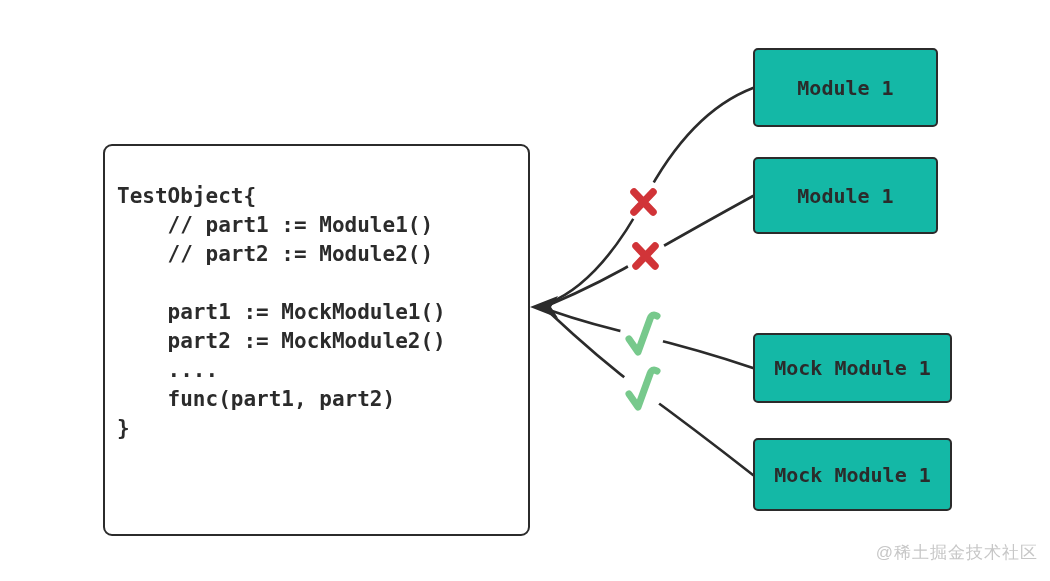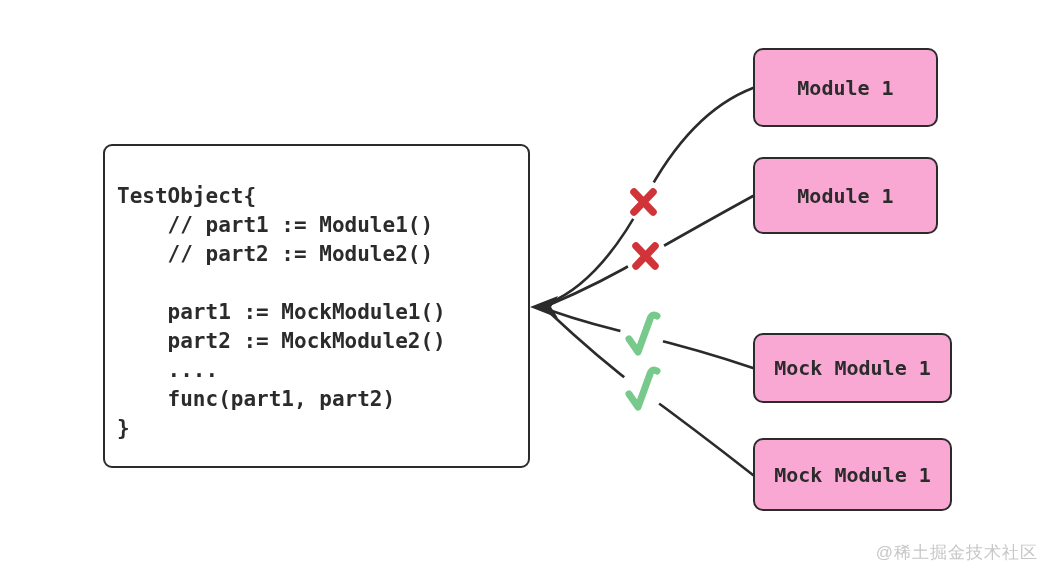--- a/index.html
+++ b/index.html
@@ -42,42 +42,42 @@
     fill: none;
     stroke-width: 7;
     stroke-linecap: round;
     stroke-linejoin: round;
   }
   .code-box {
     position: absolute;
     left: 103px;
     top: 144px;
     width: 427px;
-    height: 324px;
+    height: 392px;
     box-sizing: border-box;
     border: 2.5px solid #2b2b2b;
     border-radius: 9px;
     background: #ffffff;
   }
   .code-box pre {
     margin: 0;
     padding: 36px 8px 0 12px;
     font-family: "DejaVu Sans Mono", monospace;
     font-weight: 700;
     font-size: 21px;
     line-height: 29px;
     color: #2b2b2b;
     white-space: pre;
   }
   .module-box {
     position: absolute;
     box-sizing: border-box;
     border: 2.5px solid #2b2b2b;
-    border-radius: 10px;
-    background: #f9a8d4;
+    border-radius: 5px;
+    background: #14b8a6;
     display: flex;
     align-items: center;
     justify-content: center;
     font-family: "DejaVu Sans Mono", monospace;
     font-weight: 700;
     font-size: 20px;
     color: #2b2b2b;
   }
   .module-box.m1 { left: 753px; top: 48px;  width: 185px; height: 79px; }
   .module-box.m2 { left: 753px; top: 157px; width: 185px; height: 77px; }

